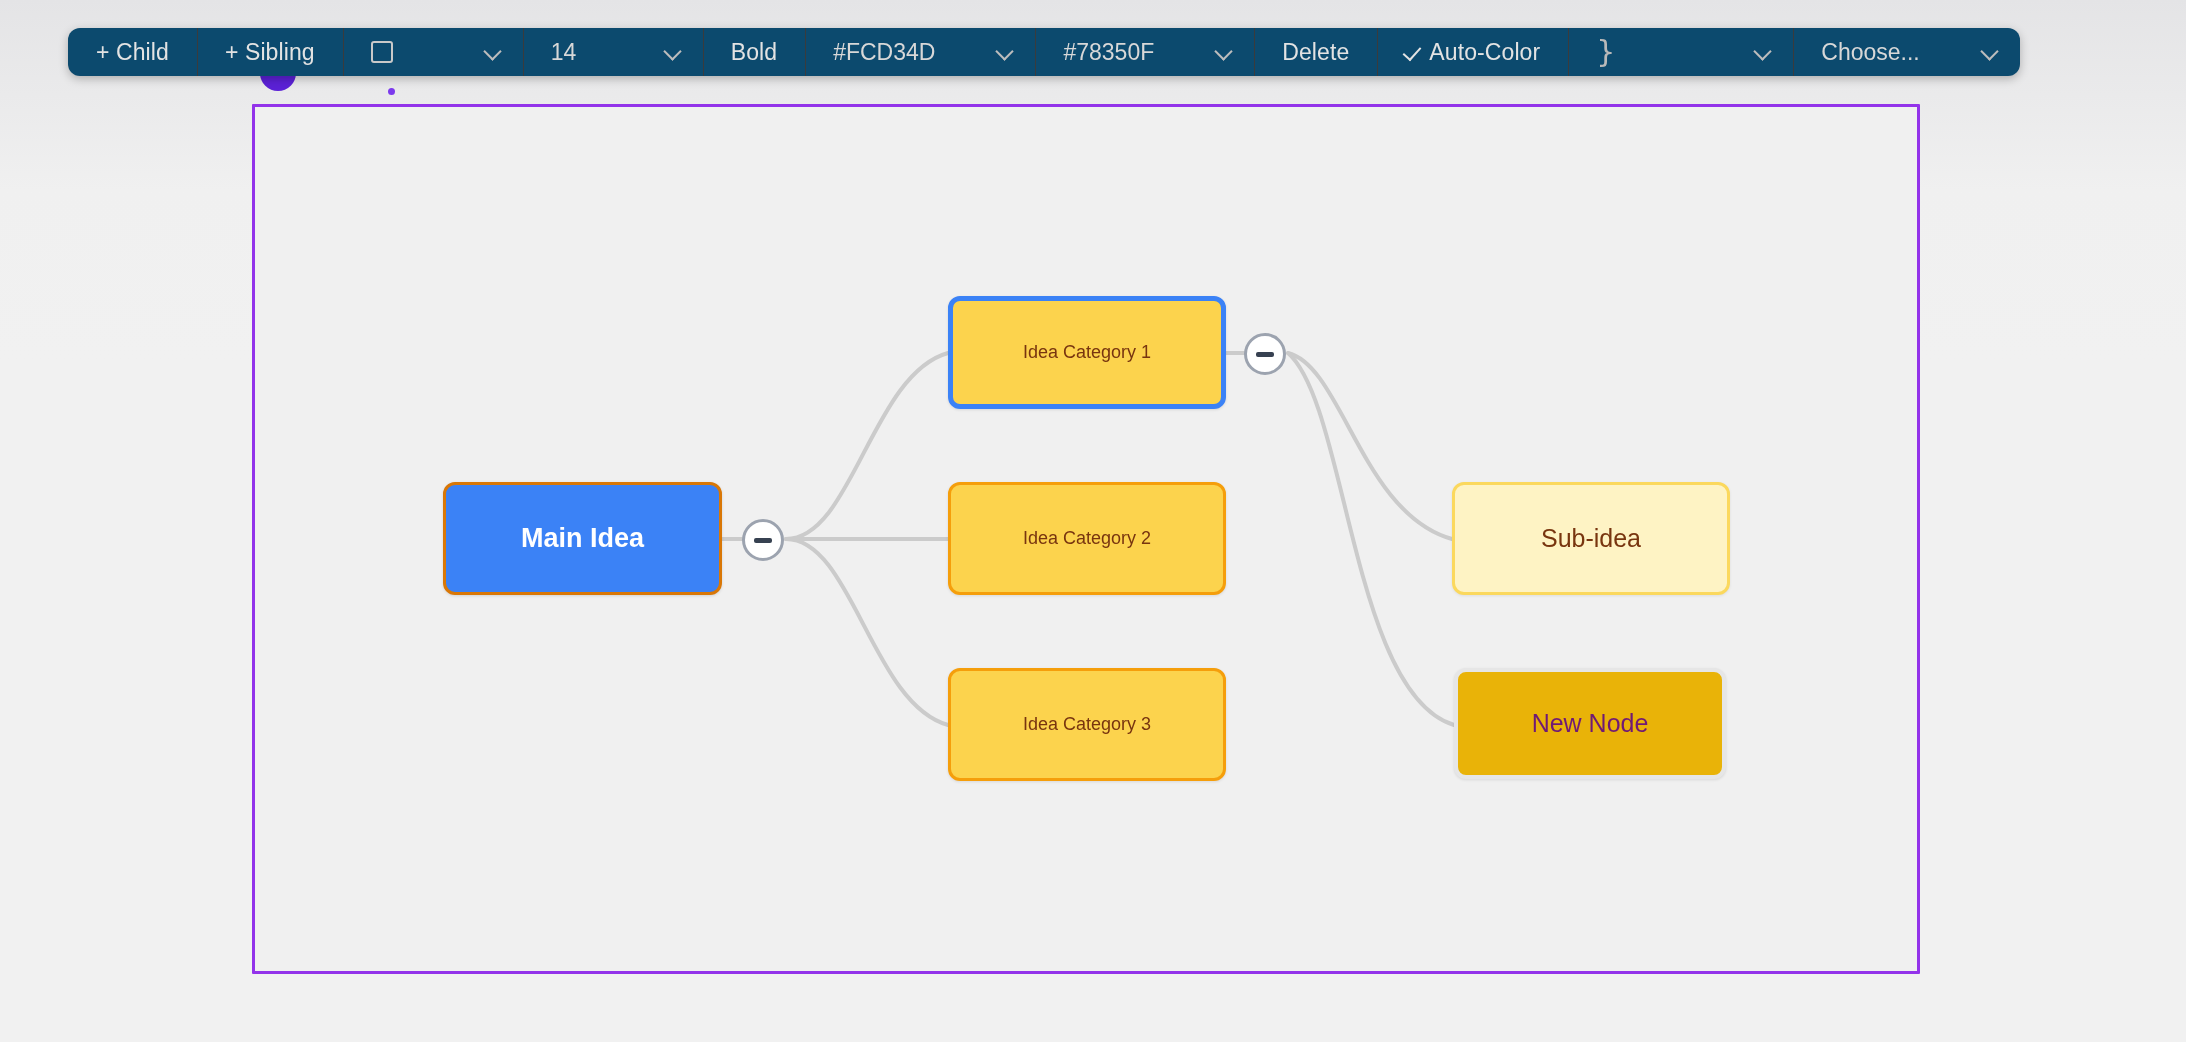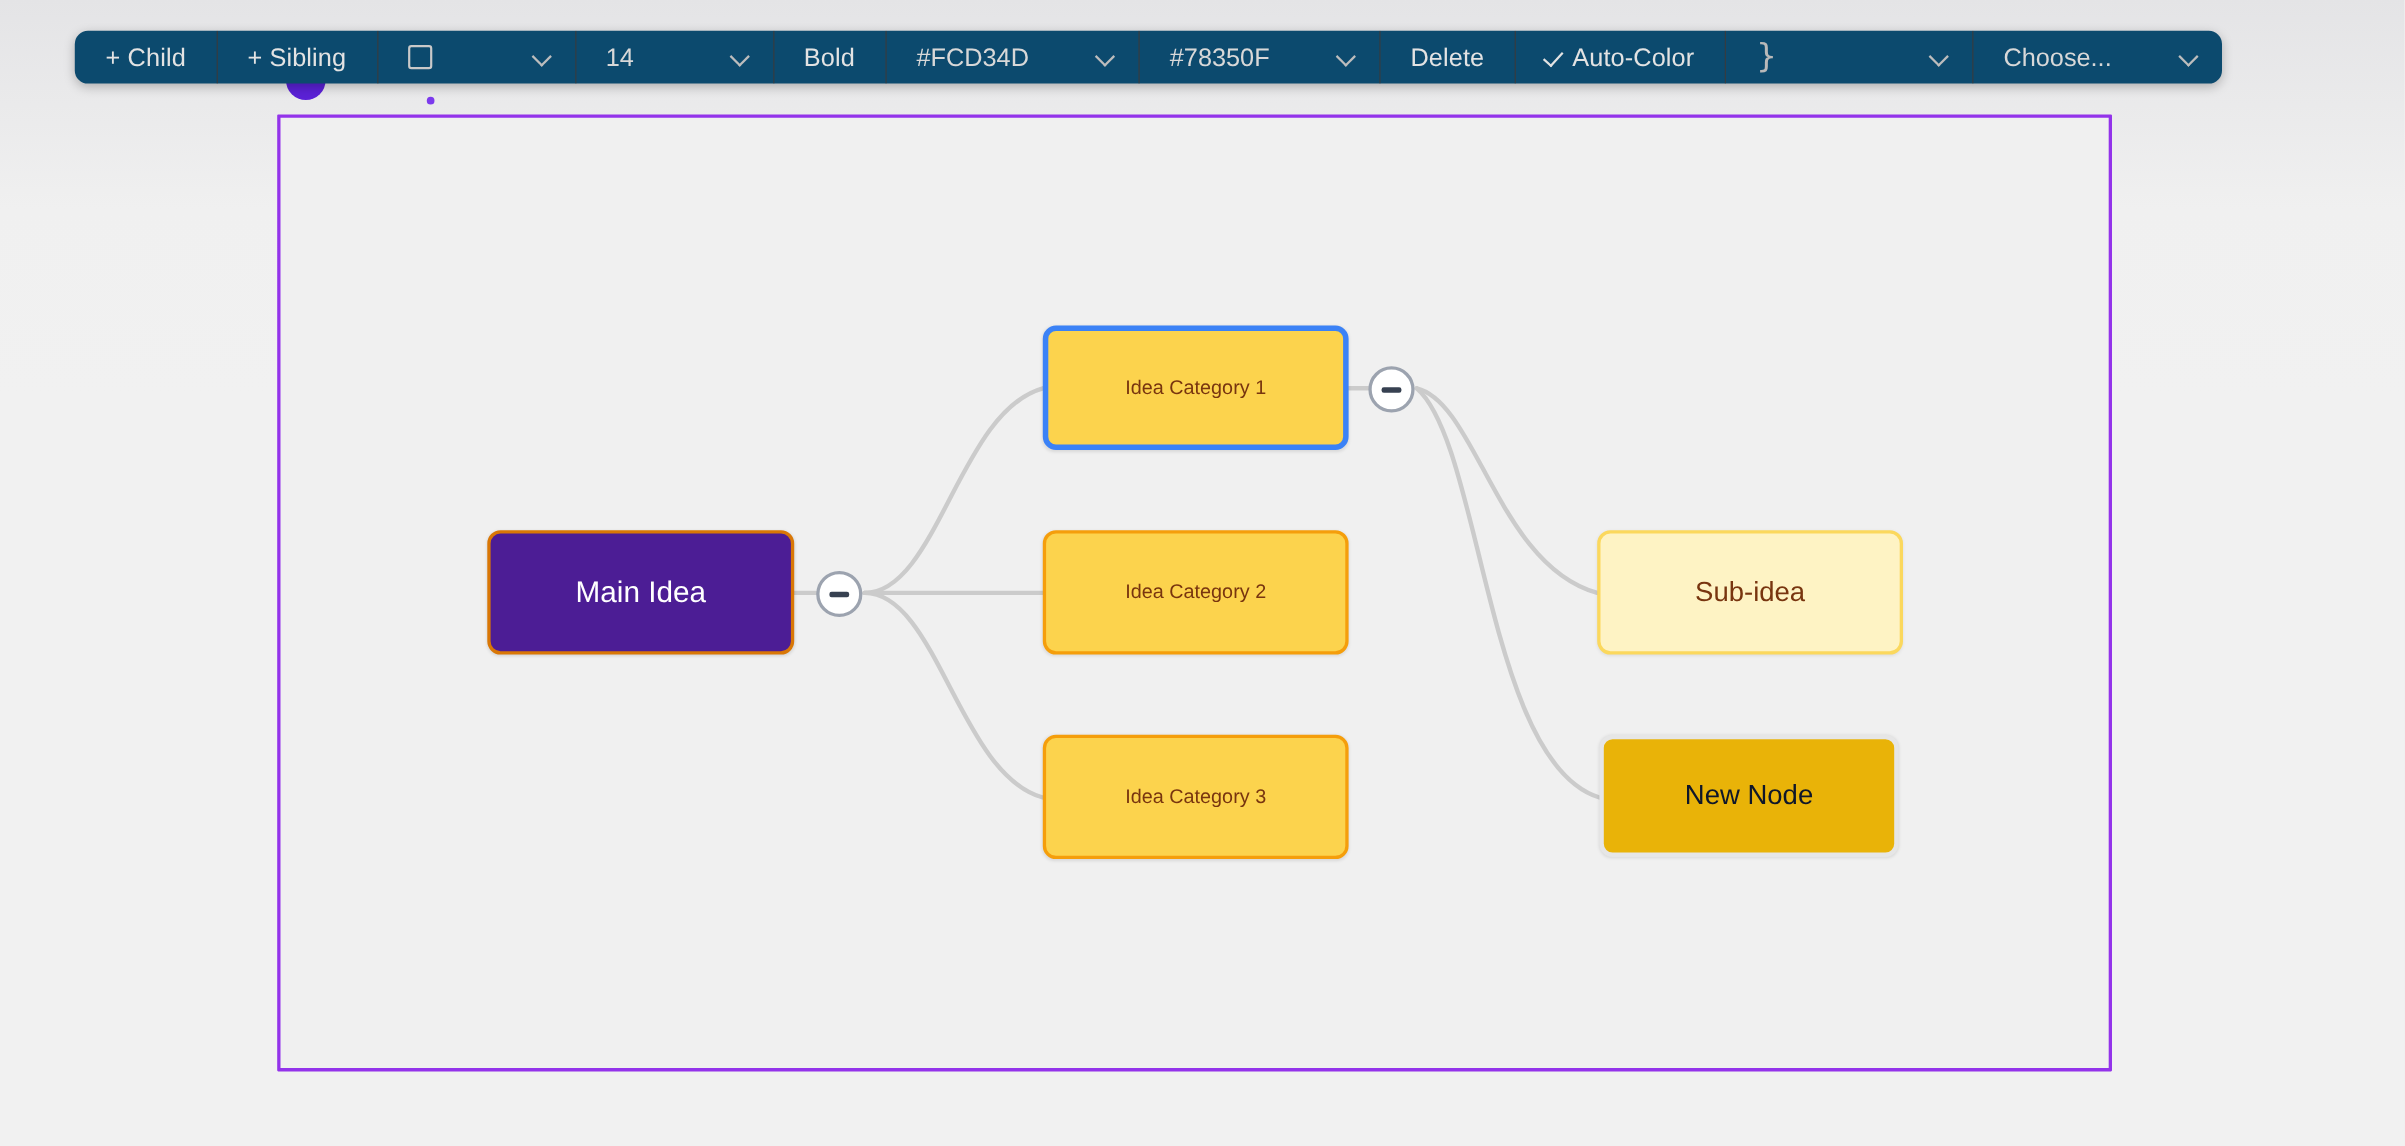--- a/index.html
+++ b/index.html
@@ -81,25 +81,25 @@
     white-space: nowrap;
     user-select: none;
     cursor: pointer;
   }
 
   .node-root {
     left: 443px;
     top: 482px;
     width: 279px;
     height: 113px;
-    background: #4c1d95;
+    background: #3b82f6;
     border: 3px solid #d97706;
     color: #ffffff;
     font-size: 27px;
-    font-weight: normal;
+    font-weight: bold;
     box-shadow: 0 1px 3px rgba(0,0,0,0.12);
   }
 
   .node-cat {
     width: 278px;
     height: 113px;
     background: #fcd34d;
     border: 3px solid #f59e0b;
     color: #78350f;
     font-size: 18px;
@@ -124,21 +124,21 @@
     text-align: right;
   }
 
   .node-new {
     left: 1454px;
     top: 668px;
     width: 272px;
     height: 111px;
     background: #e9b308;
     border: 4px solid #e6e6e6;
-    color: #0f172a;
+    color: #701a75;
     font-size: 25px;
     box-shadow: 0 1px 3px rgba(0,0,0,0.10);
   }
 
   
   .toggle {
     position: absolute;
     width: 42px;
     height: 42px;
     border-radius: 50%;

